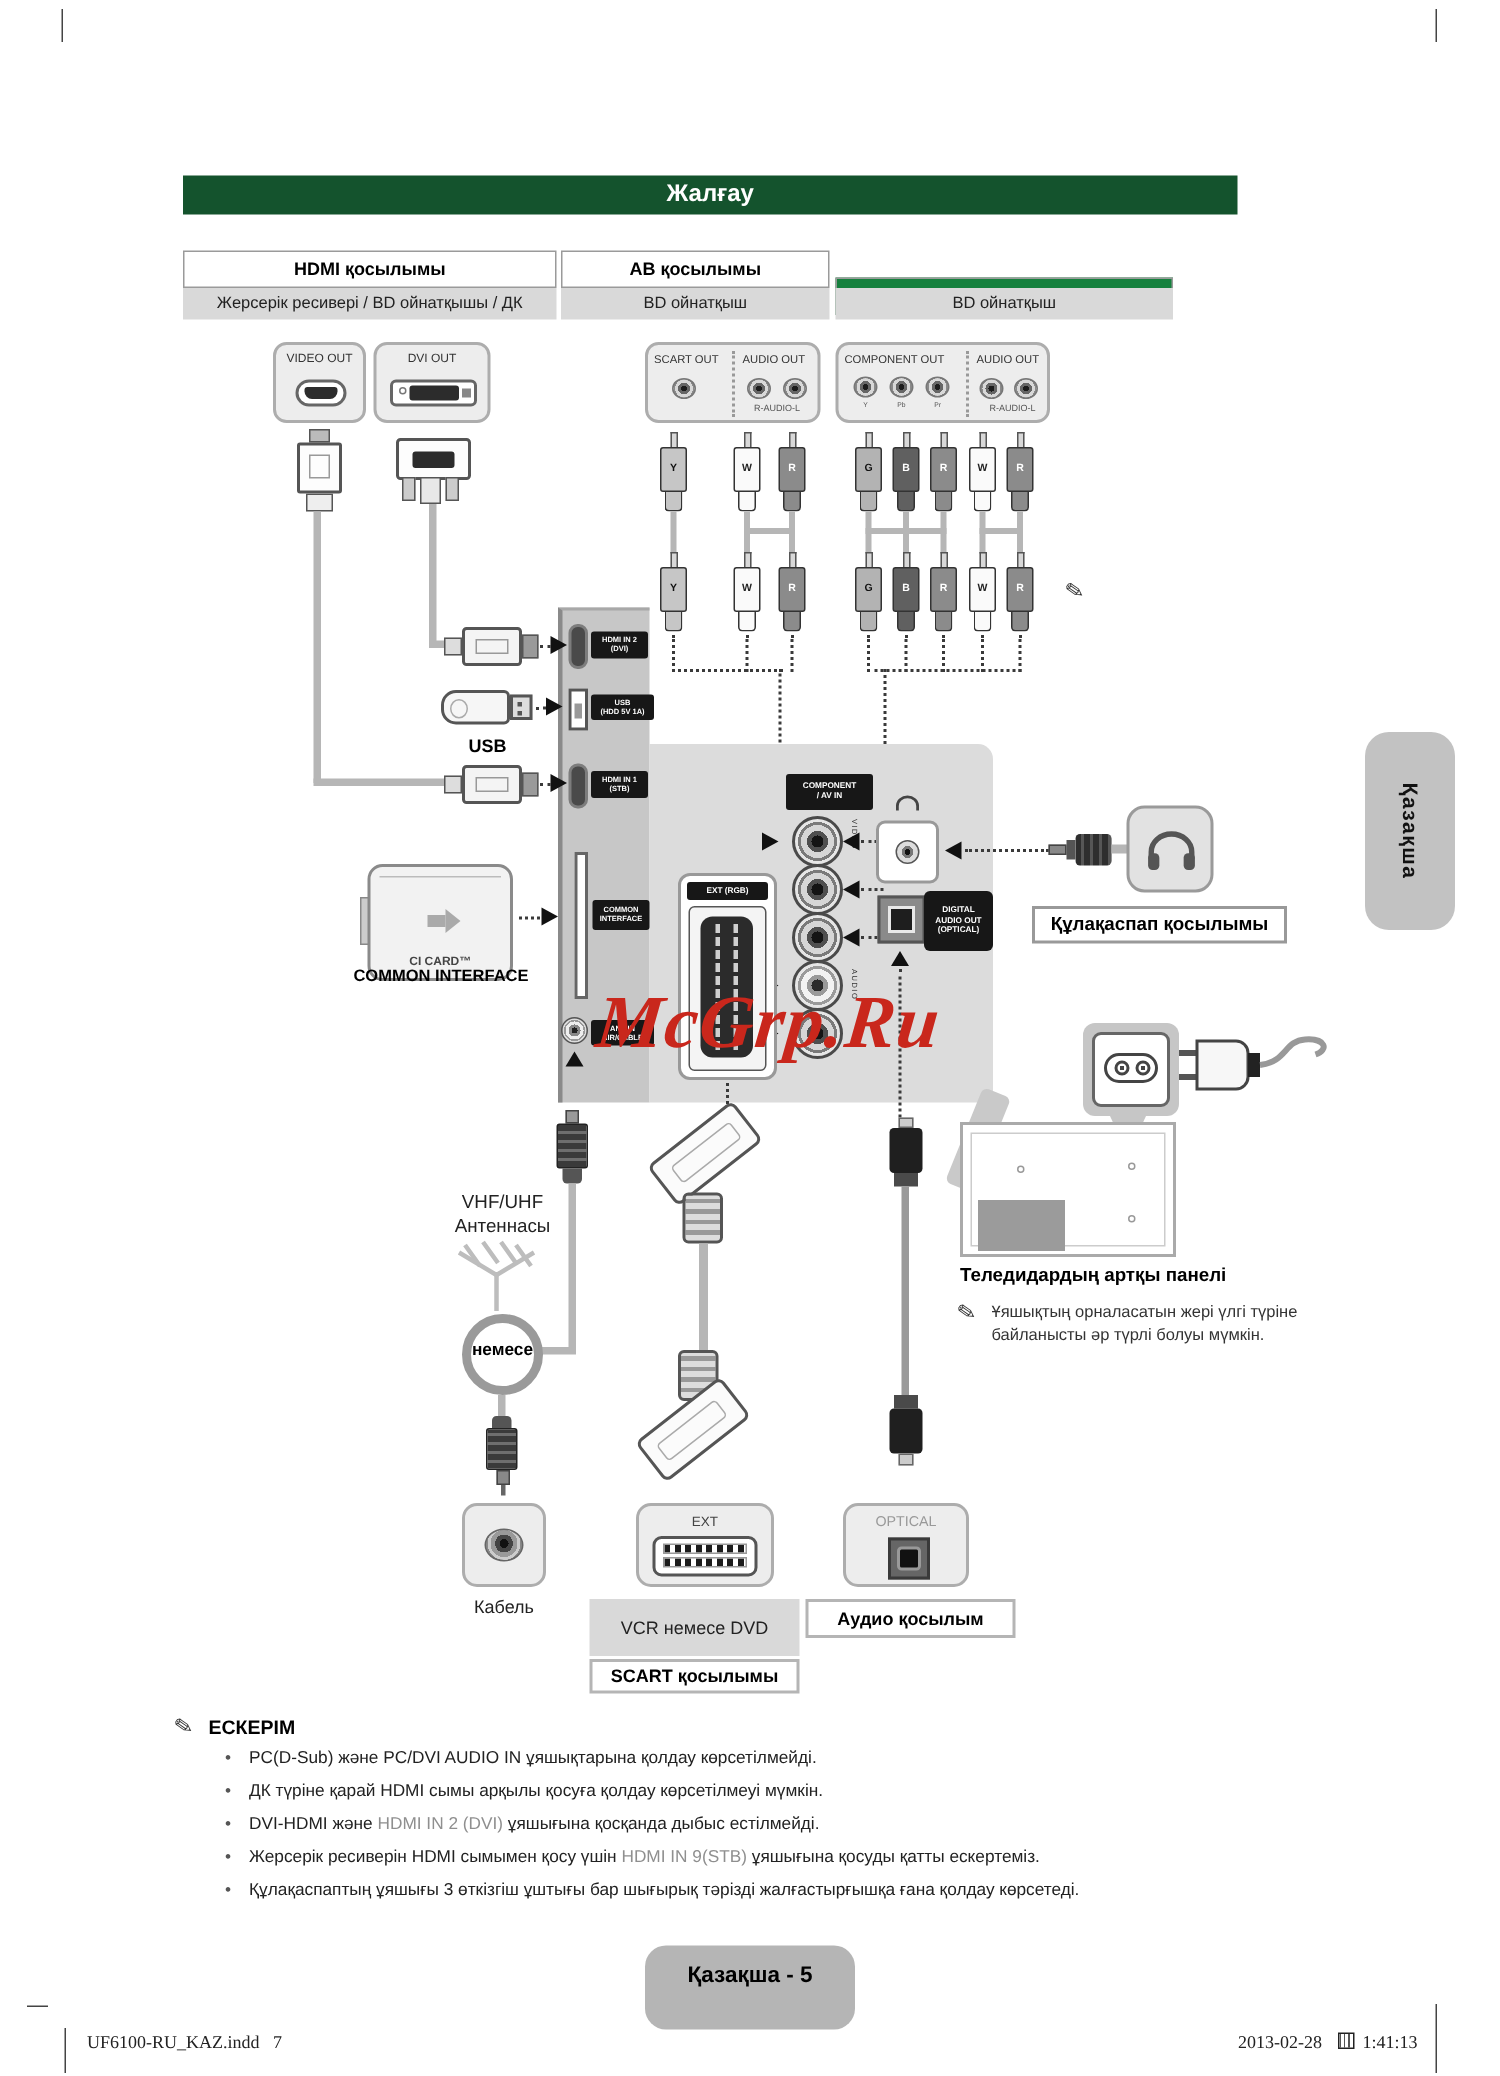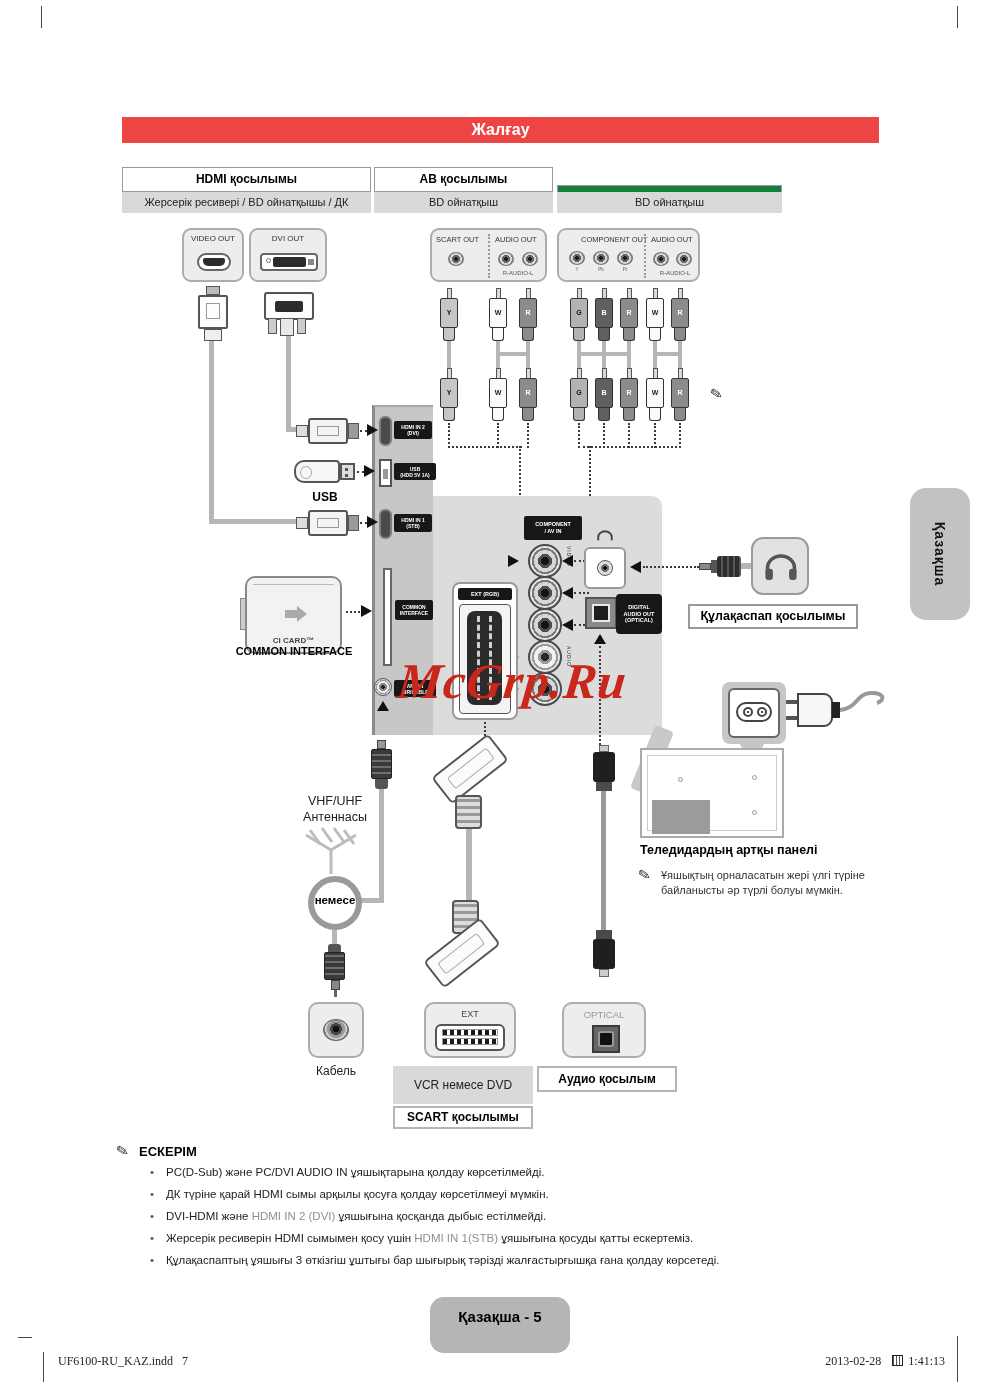--- a/index.html
+++ b/index.html
@@ -52,21 +52,21 @@
 <body>
 
 <div class="page">
 
   <div class="tick" style="left:41px;top:6px;width:1px;height:22px"></div>
   <div class="tick" style="left:957px;top:6px;width:1px;height:22px"></div>
   <div class="tick" style="left:43px;top:1352px;width:1px;height:30px"></div>
   <div class="tick" style="left:18px;top:1337px;width:14px;height:1px"></div>
   <div class="tick" style="left:957px;top:1336px;width:1px;height:46px"></div>
 
-  <div class="abs ctr bold" style="left:122px;top:117px;width:757px;height:26px;background:#ef4444;color:#fff;font-size:16px;line-height:26px">Жалғау</div>
+  <div class="abs ctr bold" style="left:122px;top:117px;width:703px;height:26px;background:#14532d;color:#fff;font-size:16px;line-height:26px">Жалғау</div>
 
   <div class="abs ctr bold" style="left:122px;top:167px;width:249px;height:25px;background:#fff;border:1px solid #9a9a9a;font-size:12px;line-height:23px">HDMI қосылымы</div>
   <div class="abs ctr bold" style="left:374px;top:167px;width:179px;height:25px;background:#fff;border:1px solid #9a9a9a;font-size:12px;line-height:23px">АВ қосылымы</div>
   <div class="abs ctr bold" style="left:557px;top:185px;width:225px;height:25px;background:#15803d;border:1px solid #9a9a9a;font-size:12px;line-height:23px">Құралас элементтерді жалғау</div>
   <div class="abs ctr" style="left:122px;top:192px;width:249px;height:21px;background:#d9d9d9;font-size:11px;line-height:21px;color:#222">Жерсерік ресивері / BD ойнатқышы / ДК</div>
   <div class="abs ctr" style="left:374px;top:192px;width:179px;height:21px;background:#d9d9d9;font-size:11px;line-height:21px;color:#222">BD ойнатқыш</div>
   <div class="abs ctr" style="left:557px;top:192px;width:225px;height:21px;background:#d9d9d9;font-size:11px;line-height:21px;color:#222">BD ойнатқыш</div>
 
   <div class="srcbox" style="left:182px;top:228px;width:62px;height:54px">
     <div class="ctr" style="font-size:8px;margin-top:4px;color:#333">VIDEO OUT</div>
@@ -85,21 +85,21 @@
   <div class="srcbox" style="left:430px;top:228px;width:117px;height:54px">
     <div class="abs" style="left:4px;top:5px;font-size:7.5px;color:#333">SCART OUT</div>
     <div class="abs" style="left:56px;top:4px;height:44px;border-left:2px dotted #999"></div>
     <div class="abs" style="left:63px;top:5px;font-size:7.5px;color:#333">AUDIO OUT</div>
     <div class="sjack" style="left:16px;top:22px"></div>
     <div class="sjack" style="left:66px;top:22px"></div>
     <div class="sjack" style="left:90px;top:22px"></div>
     <div class="abs ctr" style="left:60px;top:40px;width:52px;font-size:6px;color:#555">R-AUDIO-L</div>
   </div>
   <div class="srcbox" style="left:557px;top:228px;width:143px;height:54px">
-    <div class="abs" style="left:22px;top:5px;font-size:7.5px;color:#333">COMPONENT OUT</div>
+    <div class="abs" style="left:4px;top:5px;font-size:7.5px;color:#333">COMPONENT OUT</div>
     <div class="abs" style="left:85px;top:4px;height:44px;border-left:2px dotted #999"></div>
     <div class="abs" style="left:92px;top:5px;font-size:7.5px;color:#333">AUDIO OUT</div>
     <div class="sjack" style="left:10px;top:21px"></div>
     <div class="sjack" style="left:34px;top:21px"></div>
     <div class="sjack" style="left:58px;top:21px"></div>
     <div class="abs ctr" style="left:10px;top:37px;width:16px;font-size:4.5px;color:#555">Y</div>
     <div class="abs ctr" style="left:34px;top:37px;width:16px;font-size:4.5px;color:#555">Pb</div>
     <div class="abs ctr" style="left:58px;top:37px;width:16px;font-size:4.5px;color:#555">Pr</div>
     <div class="sjack" style="left:94px;top:22px"></div>
     <div class="sjack" style="left:117px;top:22px"></div>
@@ -472,21 +472,21 @@
   <div class="abs" style="left:150px;top:1188px;width:740px;display:flex;gap:12px;font-size:11.5px;color:#222">
       <span style="color:#555">•</span>
       <span><span>ДК түріне қарай HDMI сымы арқылы қосуға қолдау көрсетілмеуі мүмкін.</span><span class="gray"></span><span></span></span>
     </div>
   <div class="abs" style="left:150px;top:1210px;width:740px;display:flex;gap:12px;font-size:11.5px;color:#222">
       <span style="color:#555">•</span>
       <span><span>DVI-HDMI және </span><span class="gray">HDMI IN 2 (DVI)</span><span> ұяшығына қосқанда дыбыс естілмейді.</span></span>
     </div>
   <div class="abs" style="left:150px;top:1232px;width:740px;display:flex;gap:12px;font-size:11.5px;color:#222">
       <span style="color:#555">•</span>
-      <span><span>Жерсерік ресиверін HDMI сымымен қосу үшін </span><span class="gray">HDMI IN 1(STB)</span><span> ұяшығына қосуды қатты ескертеміз.</span></span>
+      <span><span>Жерсерік ресиверін HDMI сымымен қосу үшін </span><span class="gray">HDMI IN 9(STB)</span><span> ұяшығына қосуды қатты ескертеміз.</span></span>
     </div>
   <div class="abs" style="left:150px;top:1254px;width:740px;display:flex;gap:12px;font-size:11.5px;color:#222">
       <span style="color:#555">•</span>
       <span><span>Құлақаспаптың ұяшығы 3 өткізгіш ұштығы бар шығырық тәрізді жалғастырғышқа ғана қолдау көрсетеді.</span><span class="gray"></span><span></span></span>
     </div>
 
   <div class="abs ctr bold" style="left:430px;top:1297px;width:140px;height:56px;background:#b5b5b5;border-radius:14px;font-size:15px;padding-top:11px">Қазақша - 5</div>
 
   <div class="abs" style="left:58px;top:1354px;font-family:'Liberation Serif',serif;font-size:12px;color:#222;white-space:pre">UF6100-RU_KAZ.indd   7</div>
   <div class="abs" style="left:700px;top:1354px;width:245px;text-align:right;font-family:'Liberation Serif',serif;font-size:12px;color:#222">

